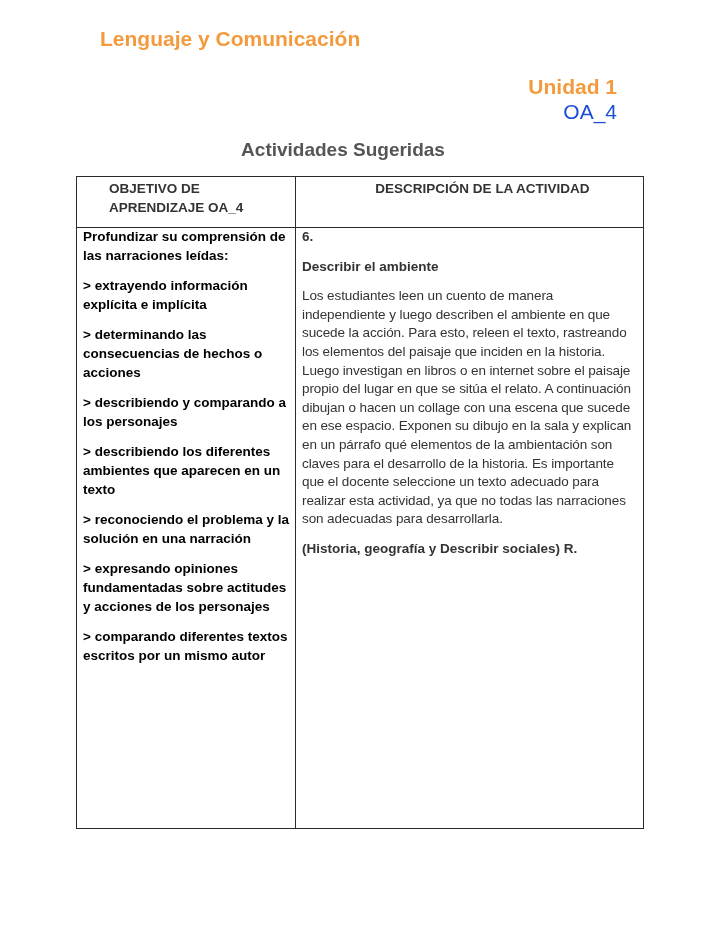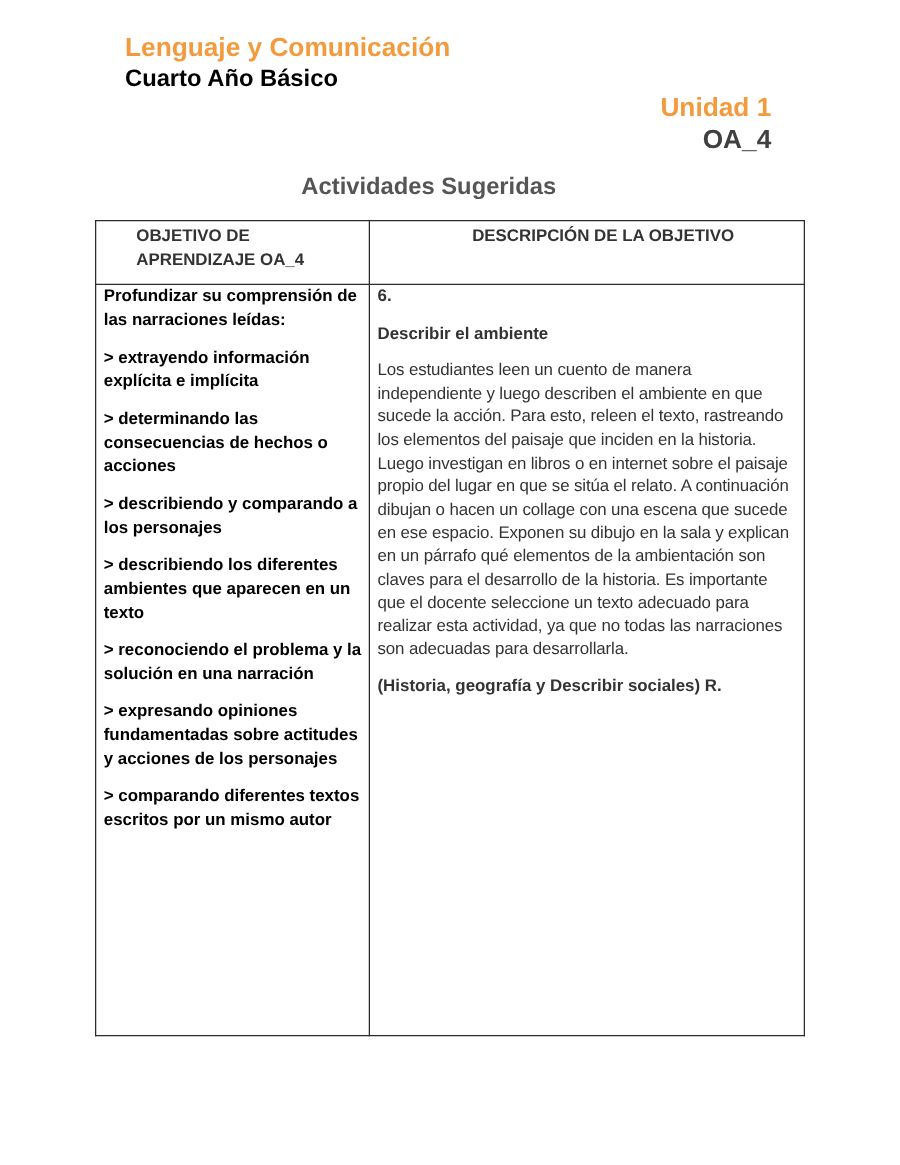--- a/index.html
+++ b/index.html
@@ -3,55 +3,54 @@
 <meta charset="utf-8">
 <style>
   html, body { margin: 0; padding: 0; background: #ffffff; }
   body { width: 720px; height: 932px; position: relative; overflow: hidden;
          font-family: "Liberation Sans", sans-serif; color: #333333; }
   .hdr-left { position: absolute; left: 100px; top: 26px; }
   .hdr-right { position: absolute; right: 103px; top: 42px; text-align: right; }
   .subject { color: #f39a3d; font-weight: bold; font-size: 21px; line-height: 26px; display: block; }
   .grade { color: #000000; font-weight: bold; font-size: 19px; line-height: 24px; display: block; }
   .unit { color: #f39a3d; font-weight: bold; font-size: 21px; line-height: 26px; display: block; margin-top: 32px; }
-  .oa { color: #404040; font-weight: bold; font-size: 21px; line-height: 24px; display: block; }
+  .oa { color: #1d4ed8; font-weight: normal; font-size: 21px; line-height: 24px; display: block; }
   .title { position: absolute; left: 0; width: 686px; top: 139px; text-align: center;
            font-size: 19px; font-weight: bold; color: #555555; }
   table.acts { position: absolute; left: 76px; top: 176px; width: 568px; border-collapse: collapse;
                table-layout: fixed; }
   table.acts td, table.acts th { border: 1.5px solid #2b2b2b; vertical-align: top; padding: 0 6px; }
   table.acts th { font-size: 13.5px; font-weight: bold; color: #333; height: 48px; padding-top: 2px; line-height: 19px; padding-left: 32px; }
   th.col1 { width: 180px; text-align: left; }
   th.col2 { text-align: center; }
   td.left { height: 600px; font-size: 13.5px; font-weight: bold; color: #000000; line-height: 18.6px; padding-top: 2px; }
   td.left p { margin: 0 0 12px 0; }
   td.right { font-size: 13.5px; color: #333; line-height: 18.6px; padding-top: 2px; }
   td.right p { margin: 0 0 11px 0; }
   .num, .act-title, .subjects { font-weight: bold; }
   .desc { letter-spacing: -0.1px; }
 </style>
 </head>
 <body>
 
 <div class="hdr-left">
   <span class="subject">Lenguaje y Comunicación</span>
-  <span class="grade">Cuarto Año Básico</span>
 </div>
 <div class="hdr-right">
   <span class="unit">Unidad 1</span>
   <span class="oa">OA_4</span>
 </div>
 
 <div class="title">Actividades Sugeridas</div>
 
 <table class="acts">
   <tbody>
       <tr>
     <th class="col1">OBJETIVO DE APRENDIZAJE OA_4</th>
-    <th class="col2">DESCRIPCIÓN DE LA OBJETIVO</th>
+    <th class="col2">DESCRIPCIÓN DE LA ACTIVIDAD</th>
   </tr>
   <tr>
     <td class="left">
       <p>Profundizar su comprensión de las narraciones leídas:</p>
       <p>&gt; extrayendo información explícita e implícita</p>
       <p>&gt; determinando las consecuencias de hechos o acciones</p>
       <p>&gt; describiendo y comparando a los personajes</p>
       <p>&gt; describiendo los diferentes ambientes que aparecen en un texto</p>
       <p>&gt; reconociendo el problema y la solución en una narración</p>
       <p>&gt; expresando opiniones fundamentadas sobre actitudes y acciones de los personajes</p>

